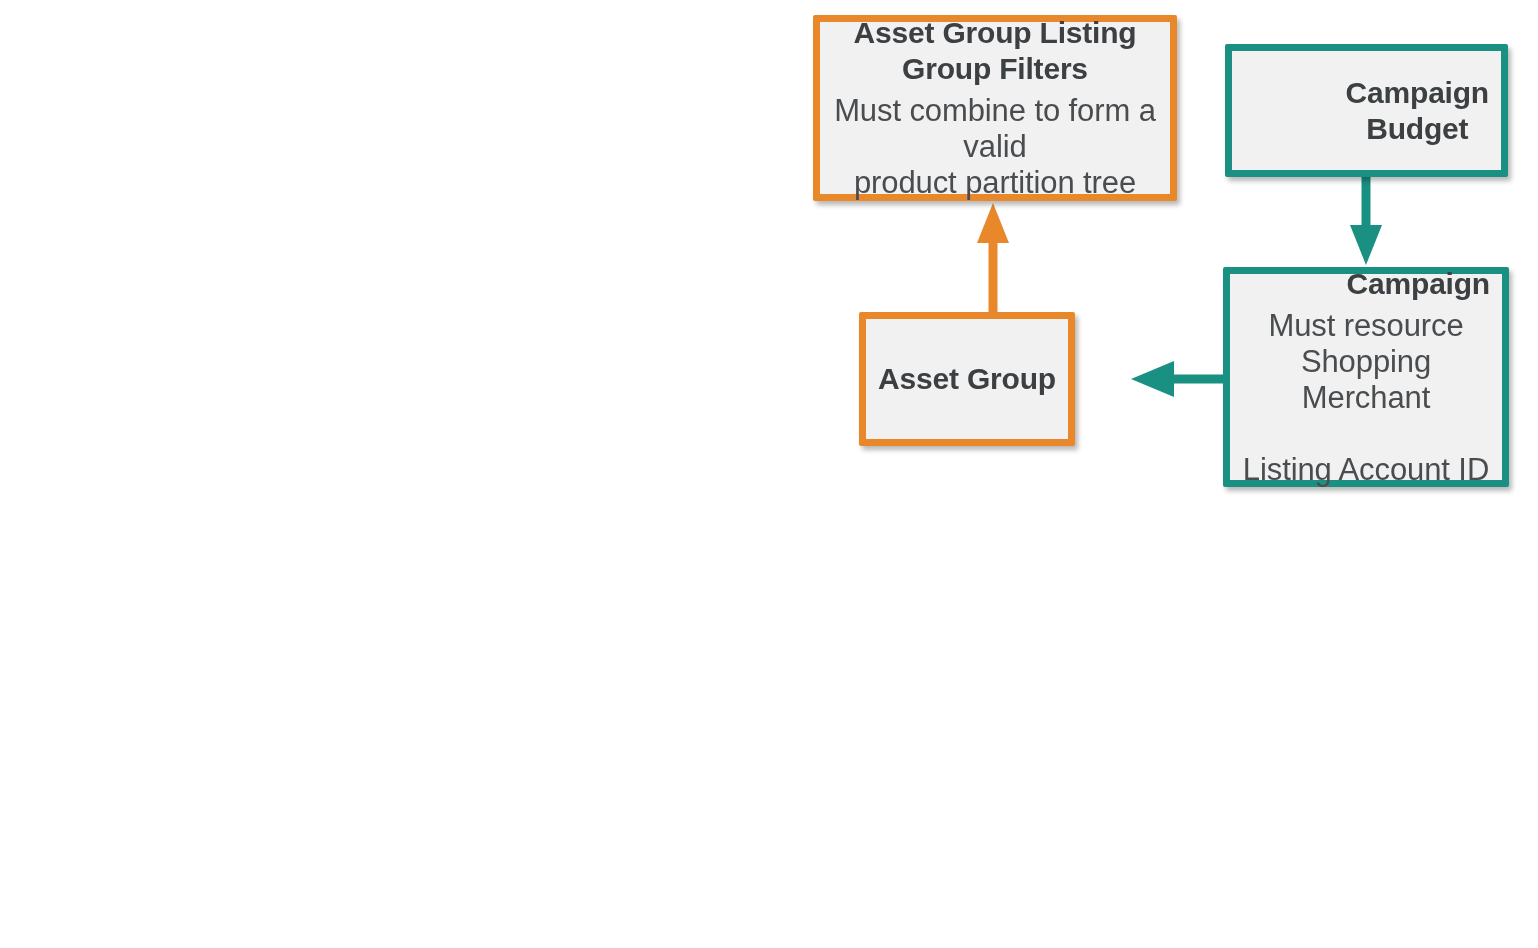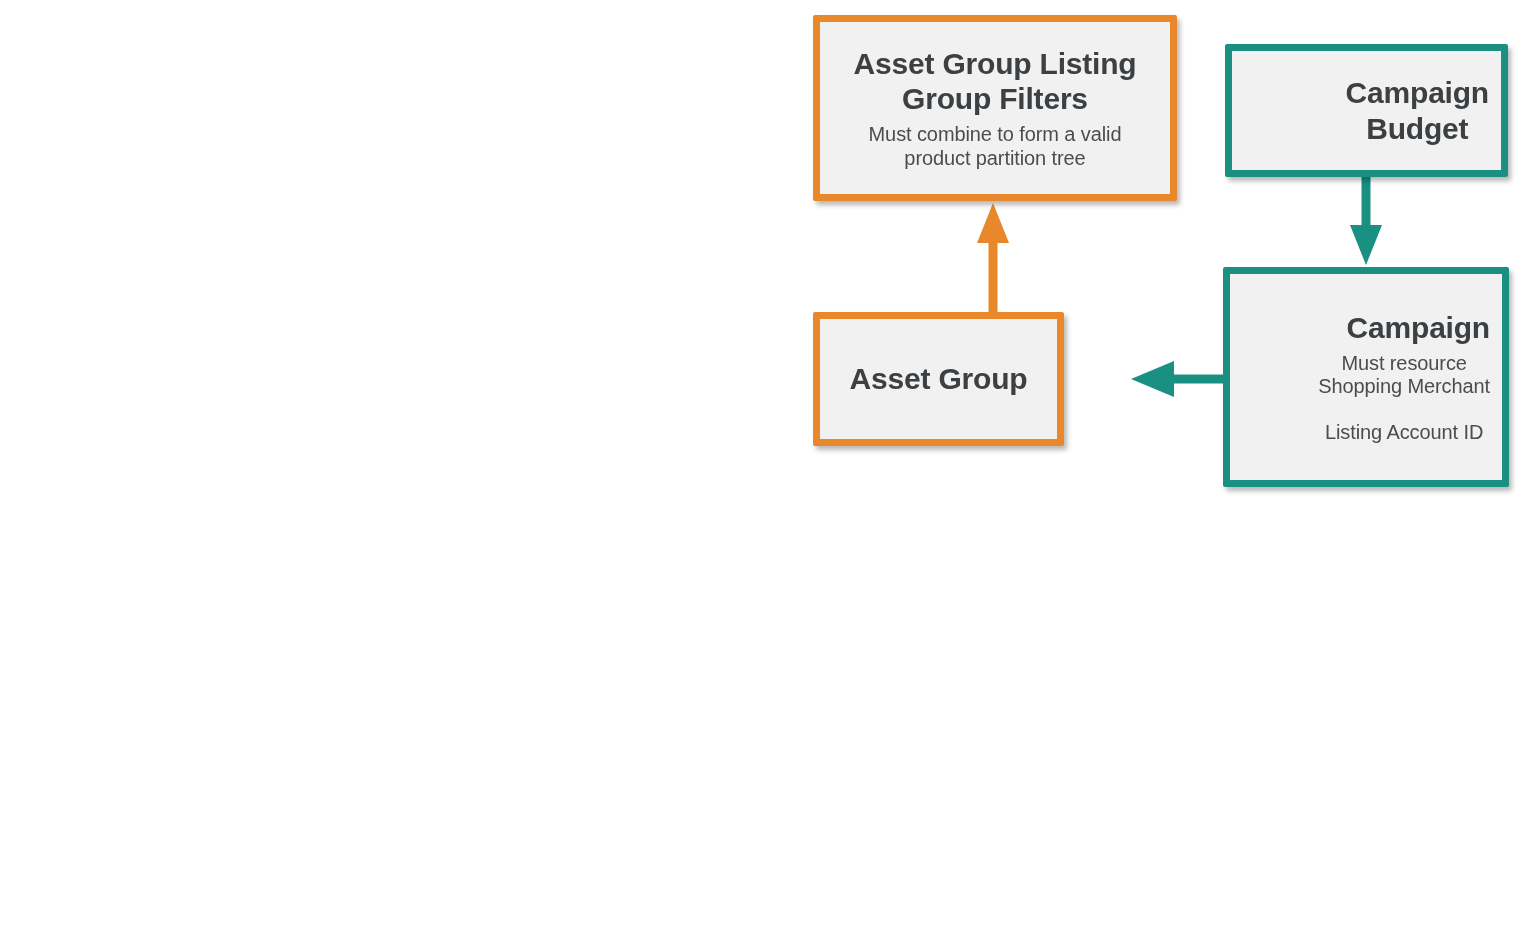--- a/index.html
+++ b/index.html
@@ -41,30 +41,30 @@
   .node-title {
     color: #3c4043;
     font-weight: bold;
     font-size: 30px;
     line-height: 1.17;
     letter-spacing: -0.2px;
   }
   .node-desc {
     color: #4a4d50;
     font-weight: normal;
-    font-size: 20px;
+    font-size: 31px;
     line-height: 1.16;
     margin-top: 7px;
     letter-spacing: -0.1px;
   }
 
   
   #node-aglgf   { left: 813px;  top: 15px;  width: 364px; height: 186px; }
   #node-budget  { left: 1225px; top: 44px;  width: 283px; height: 133px; }
-  #node-ag      { left: 813px;  top: 312px; width: 251px; height: 134px; }
+  #node-ag      { left: 859px;  top: 312px; width: 216px; height: 134px; }
   #node-campaign{ left: 1223px; top: 267px; width: 286px; height: 220px; }
 
   
   #connectors {
     position: absolute;
     left: 0; top: 0;
     width: 1538px;
     height: 948px;
     pointer-events: none;
   }

